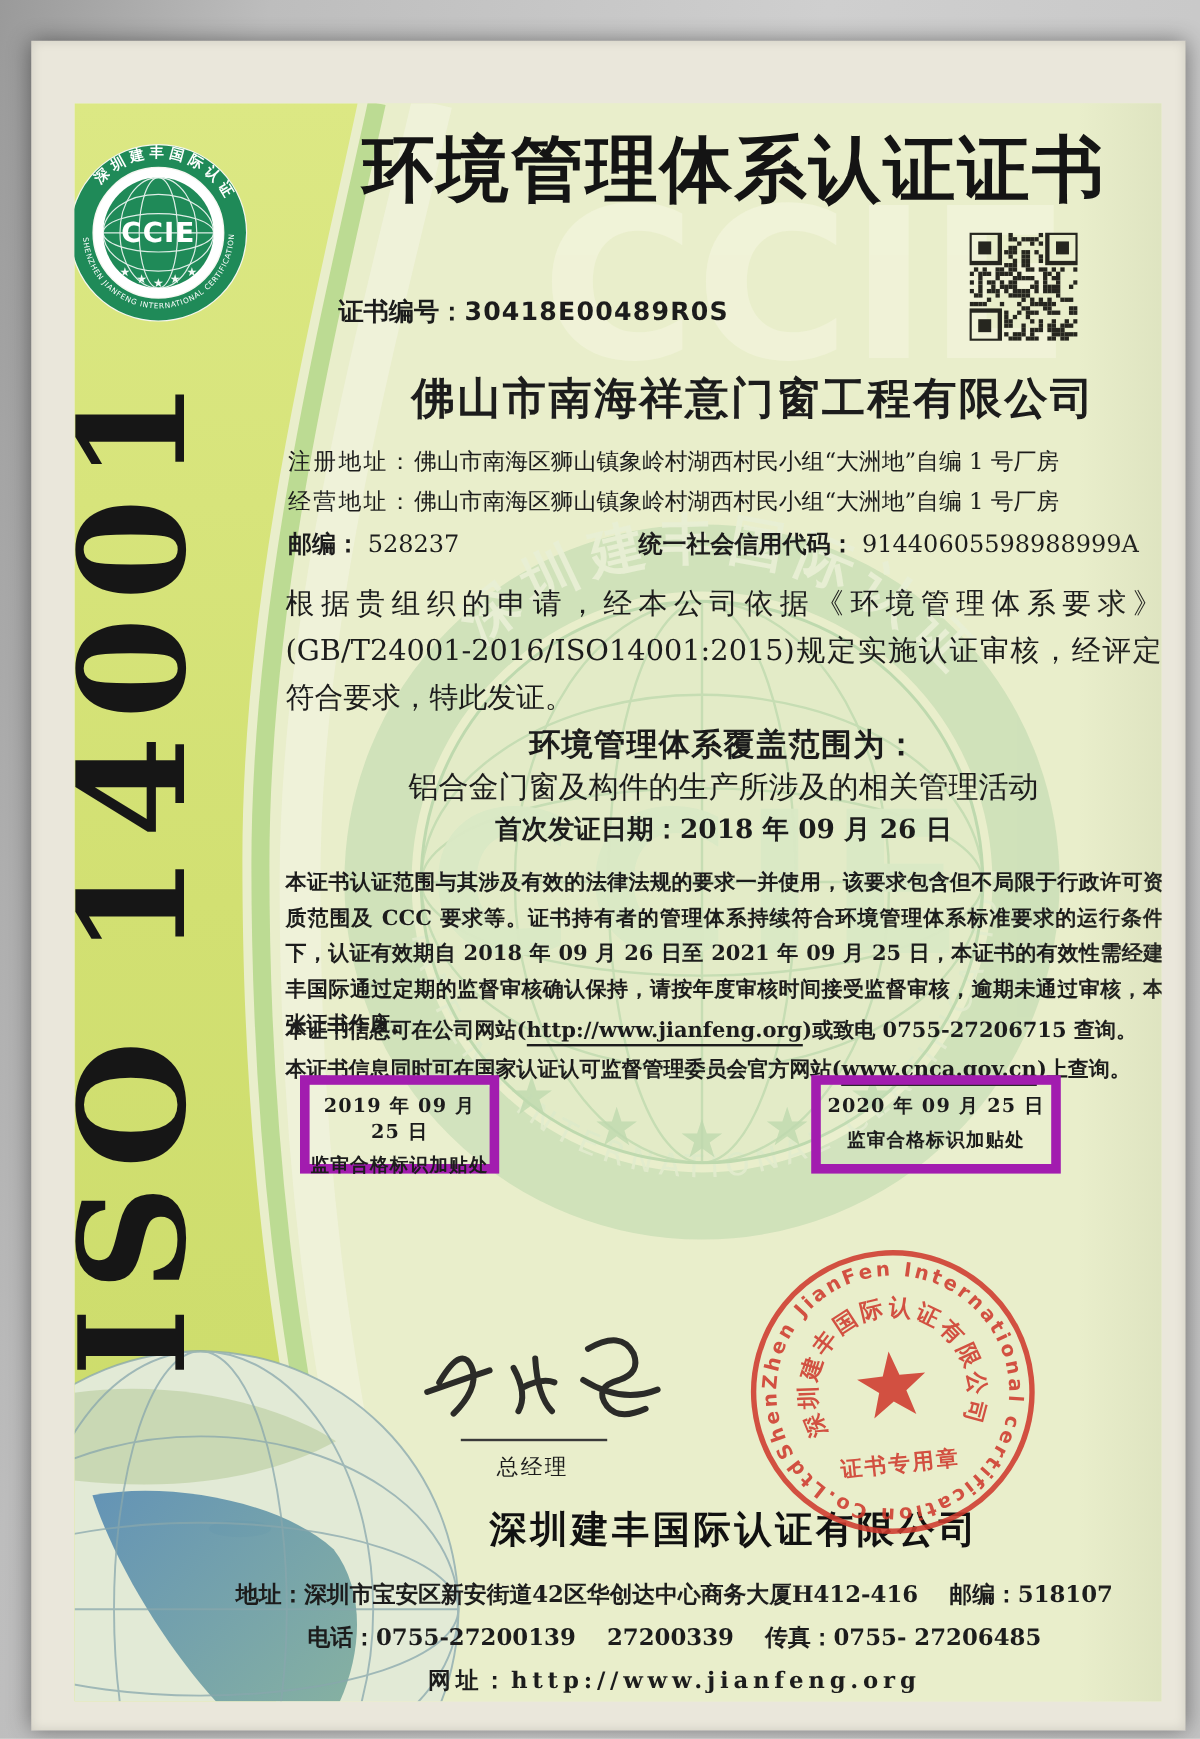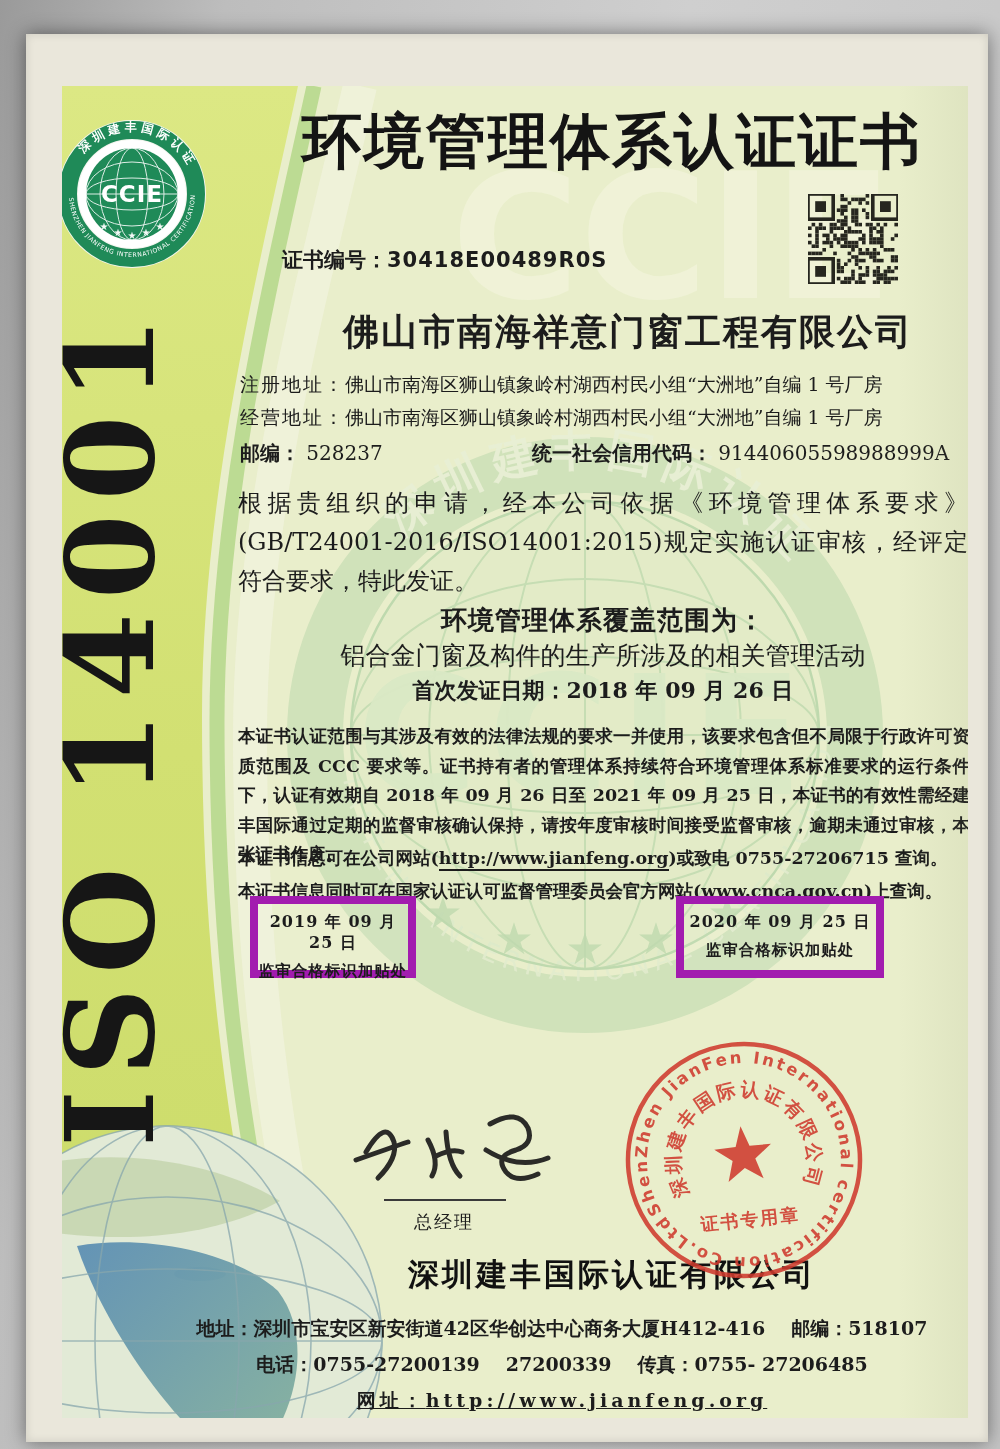--- a/index.html
+++ b/index.html
@@ -46,21 +46,21 @@
   .infoline .url{border-bottom:2px solid #1c1c1c;padding-bottom:1px;}
   .auditbox{position:absolute;border:8px solid #a21caf;text-align:center;font-weight:bold;background:rgba(255,255,255,.06);}
   .auditbox .d{margin-top:8px;font-size:16px;letter-spacing:1px;}
   .auditbox .l{margin-top:7px;font-size:15.5px;letter-spacing:1px;}
   .sigline{position:absolute;left:322px;top:1113px;width:122px;height:2px;background:#3a3a3a;}
   .signer{position:absolute;left:312px;top:1124px;width:140px;text-align:center;font-size:18px;letter-spacing:2px;}
   .issuer{position:absolute;left:150px;top:1168px;width:800px;text-align:center;
     font-family:"DejaVu Sans","Liberation Sans",sans-serif;font-size:31px;font-weight:bold;letter-spacing:3px;color:#111;}
   .fline{position:absolute;left:90px;width:820px;text-align:center;font-size:19px;font-weight:bold;white-space:nowrap;}
   .fline .sp{display:inline-block;width:26px;}
-  .webline{letter-spacing:4px;text-decoration:underline;}
+  .webline{letter-spacing:4px;}
   .qr{position:absolute;left:746px;top:108px;width:90px;height:90px;}
   .stampwrap{position:absolute;left:552px;top:944px;width:260px;height:260px;}
   .sealwrap{position:absolute;left:-6px;top:32px;width:152px;height:152px;}
   .sigwrap{position:absolute;left:282px;top:1008px;width:230px;height:100px;}
 </style>
 </head>
 <body>
 
 <div class="paper"></div>
 

